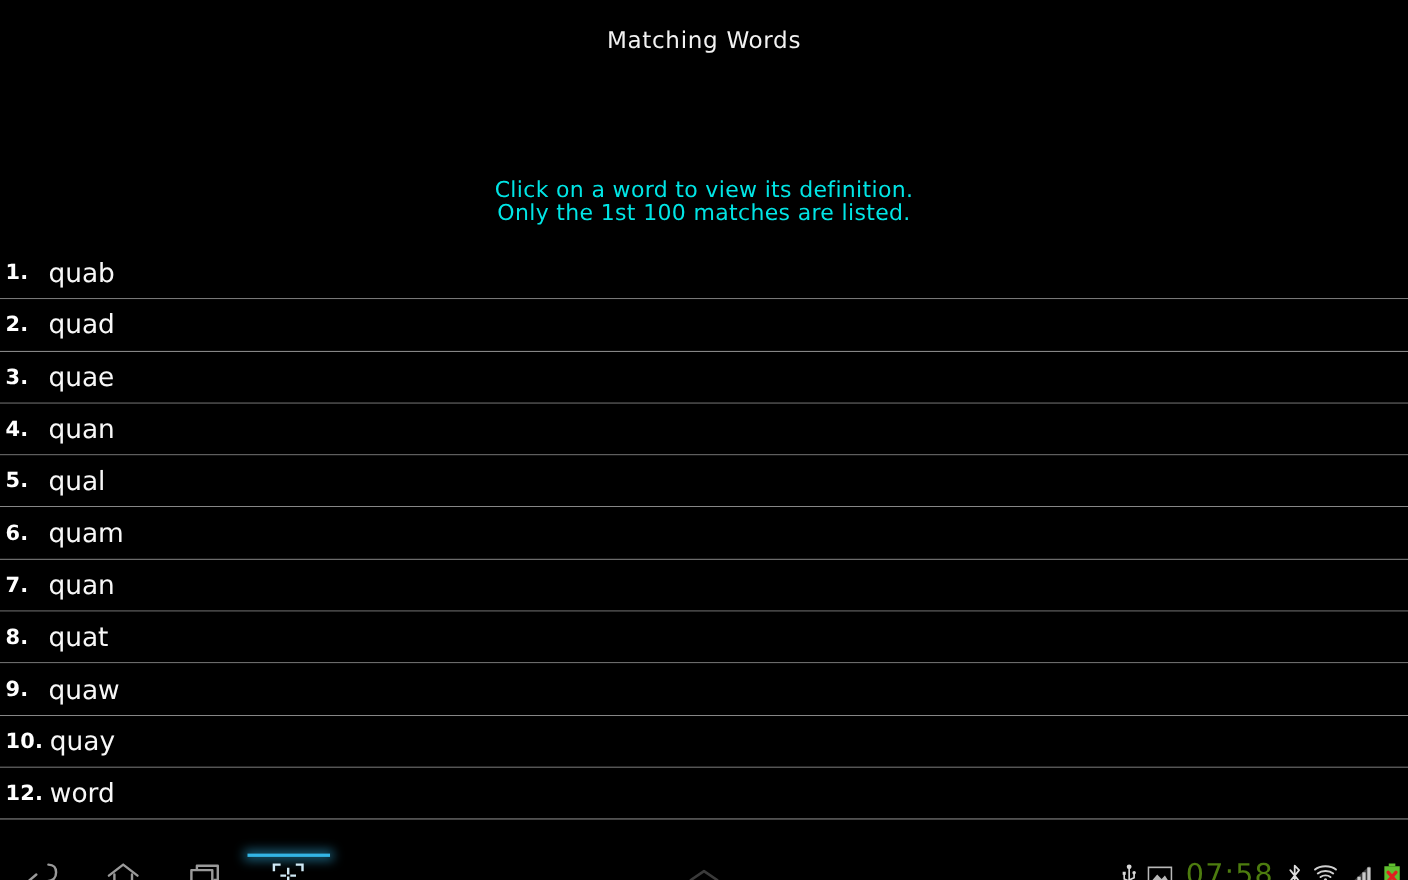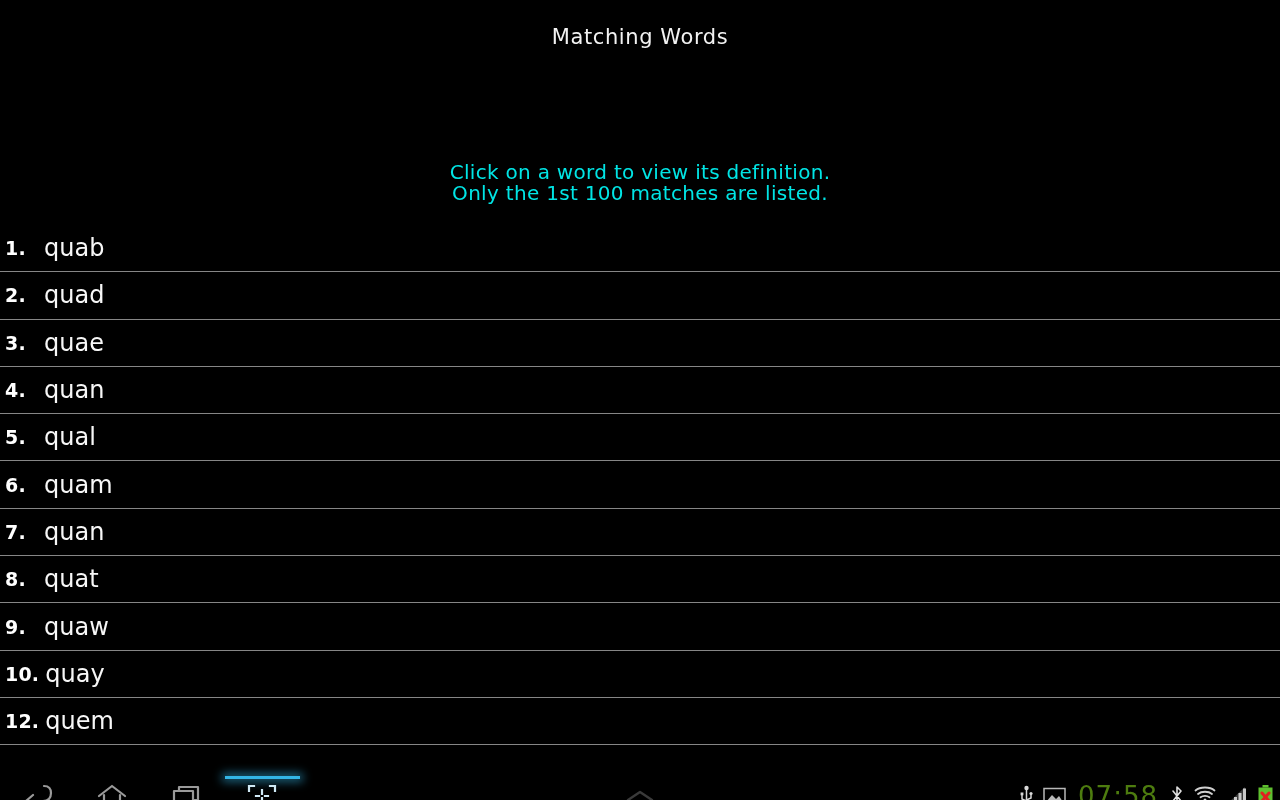--- a/index.html
+++ b/index.html
@@ -133,21 +133,21 @@
       <div class="word-row">
         <span class="word-index">9.</span>
         <span class="word-text">quaw</span>
       </div>
       <div class="word-row">
         <span class="word-index">10.</span>
         <span class="word-text">quay</span>
       </div>
       <div class="word-row">
         <span class="word-index">12.</span>
-        <span class="word-text">quem</span>
+        <span class="word-text">word</span>
       </div>
     </div>
 
   <div id="nav-bar">
     <div id="nav-accent"></div>
 
     <div class="nav-btn" id="nav-back">
       <svg width="34" height="26" viewBox="0 0 34 26" fill="none" stroke="#9a9a9a" stroke-width="2.2" stroke-linecap="round" stroke-linejoin="round">
         <path d="M5 18 L12 12 M5 18 L12 24 M5 18 L22 18 C28 18 30 14 30 10 C30 6 28 3 23 3"></path>
       </svg>

